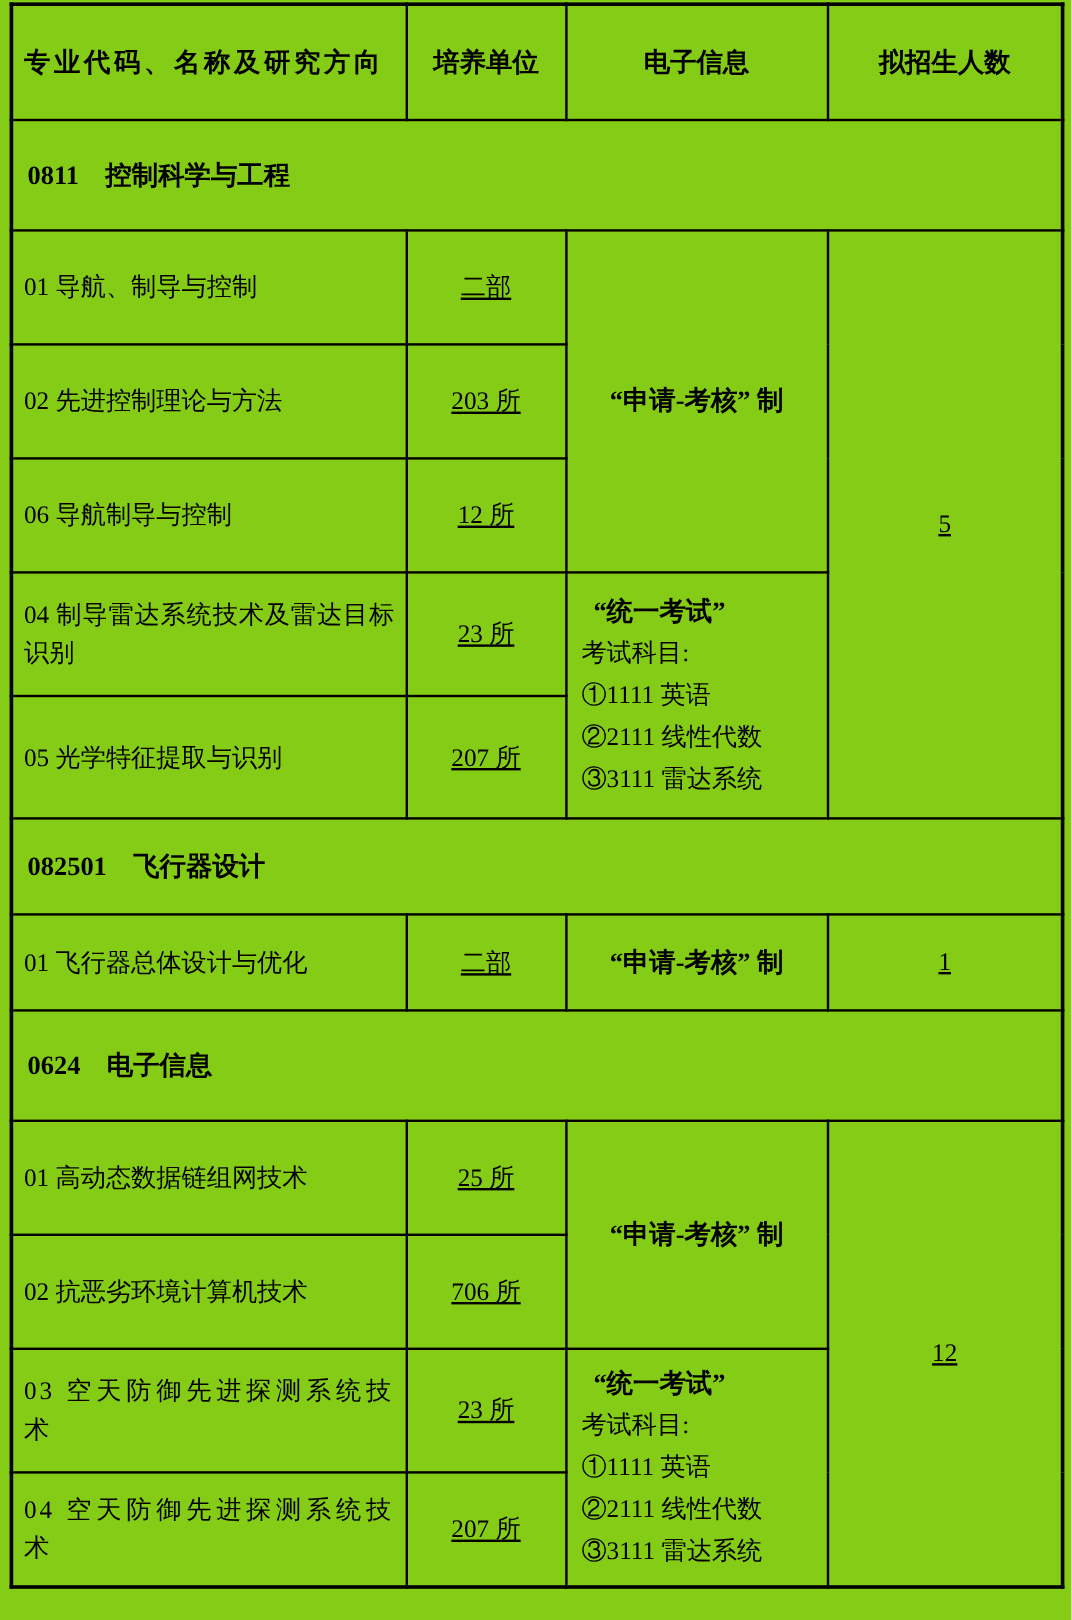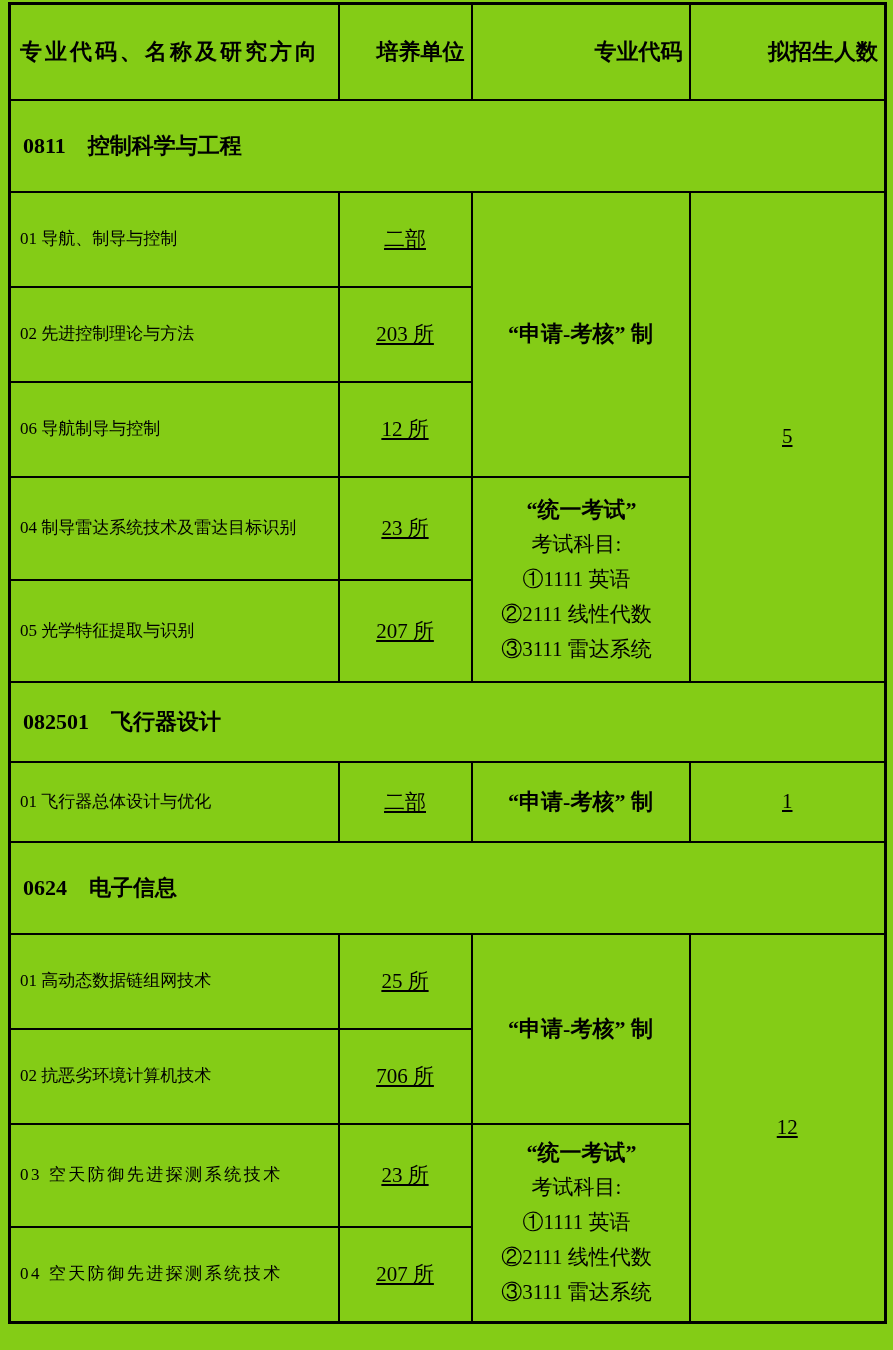--- a/index.html
+++ b/index.html
@@ -25,36 +25,36 @@
     border: 3px solid #000;
   }
   td, th {
     border: 2px solid #000;
     vertical-align: middle;
     overflow: hidden;
   }
   th {
     font-size: 22px;
     font-weight: bold;
-    text-align: right;
+    text-align: center;
     padding: 0 6px;
   }
   th.col-major {
     text-align: left;
     padding-left: 9px;
     letter-spacing: 3px;
   }
   tr.section-row td {
     font-size: 22px;
     font-weight: bold;
     text-align: left;
     padding-left: 12px;
   }
   td.major {
-    font-size: 17px;
+    font-size: 21px;
     text-align: justify;
     padding: 0 9px;
     line-height: 32px;
   }
   td.major.spread {
     letter-spacing: 2.5px;
   }
   td.unit, td.quota {
     font-size: 21px;
     text-align: center;
@@ -63,21 +63,21 @@
   td.method {
     font-size: 22px;
     font-weight: bold;
     text-align: center;
     border-radius: 14px;
   }
   td.exam-cell {
     font-size: 21px;
     padding: 6px 20px 6px 12px;
     line-height: 35px;
-    text-align: center;
+    text-align: left;
     vertical-align: middle;
   }
   .exam-title {
     font-weight: bold;
     font-size: 22px;
     text-indent: 10px;
   }
 </style>
 </head>
 <body>
@@ -88,21 +88,21 @@
       <col style="width:329px">
       <col style="width:133px">
       <col style="width:218px">
       <col style="width:196px">
     </colgroup>
 
     <tbody>
         <tr style="height:96px">
       <th class="col-major">专业代码、名称及研究方向</th>
       <th>培养单位</th>
-      <th>专业代码</th>
+      <th>电子信息</th>
       <th>拟招生人数</th>
     </tr>
 
     <tr class="section-row" style="height:92px">
       <td colspan="4">0811　控制科学与工程</td>
     </tr>
 
     <tr style="height:95px">
       <td class="major">01 导航、制导与控制</td>
       <td class="unit">二部</td>

